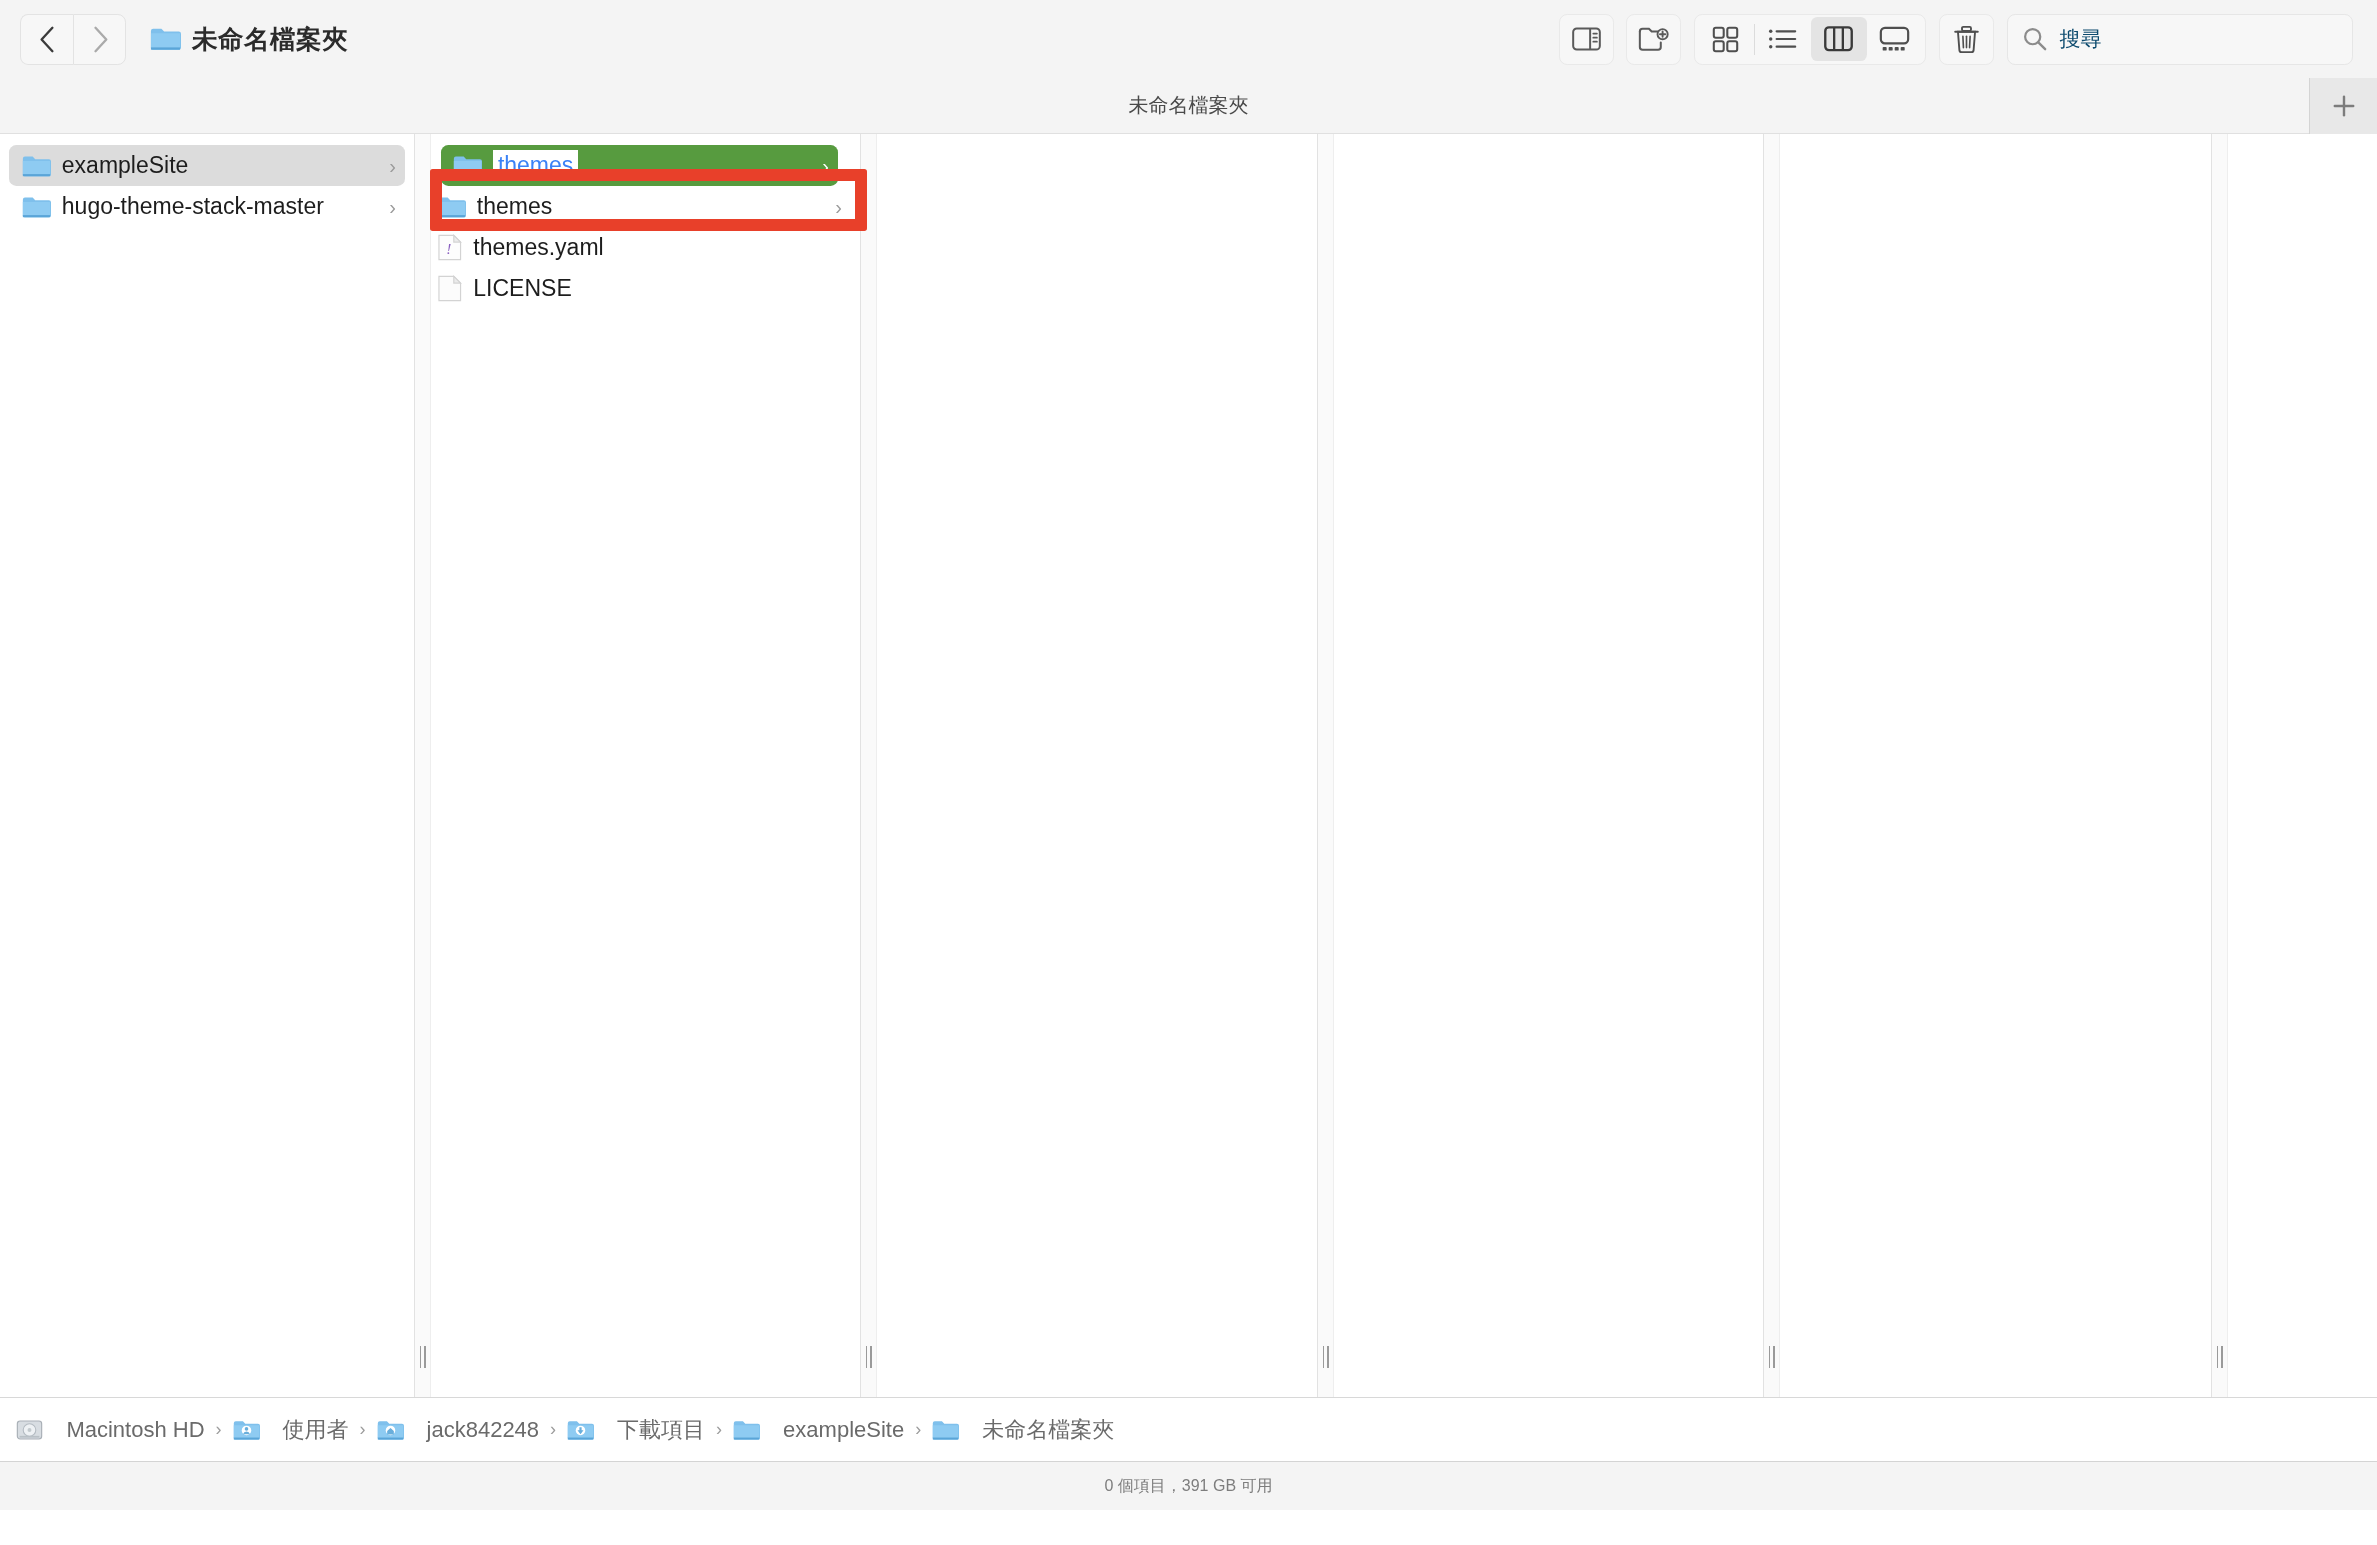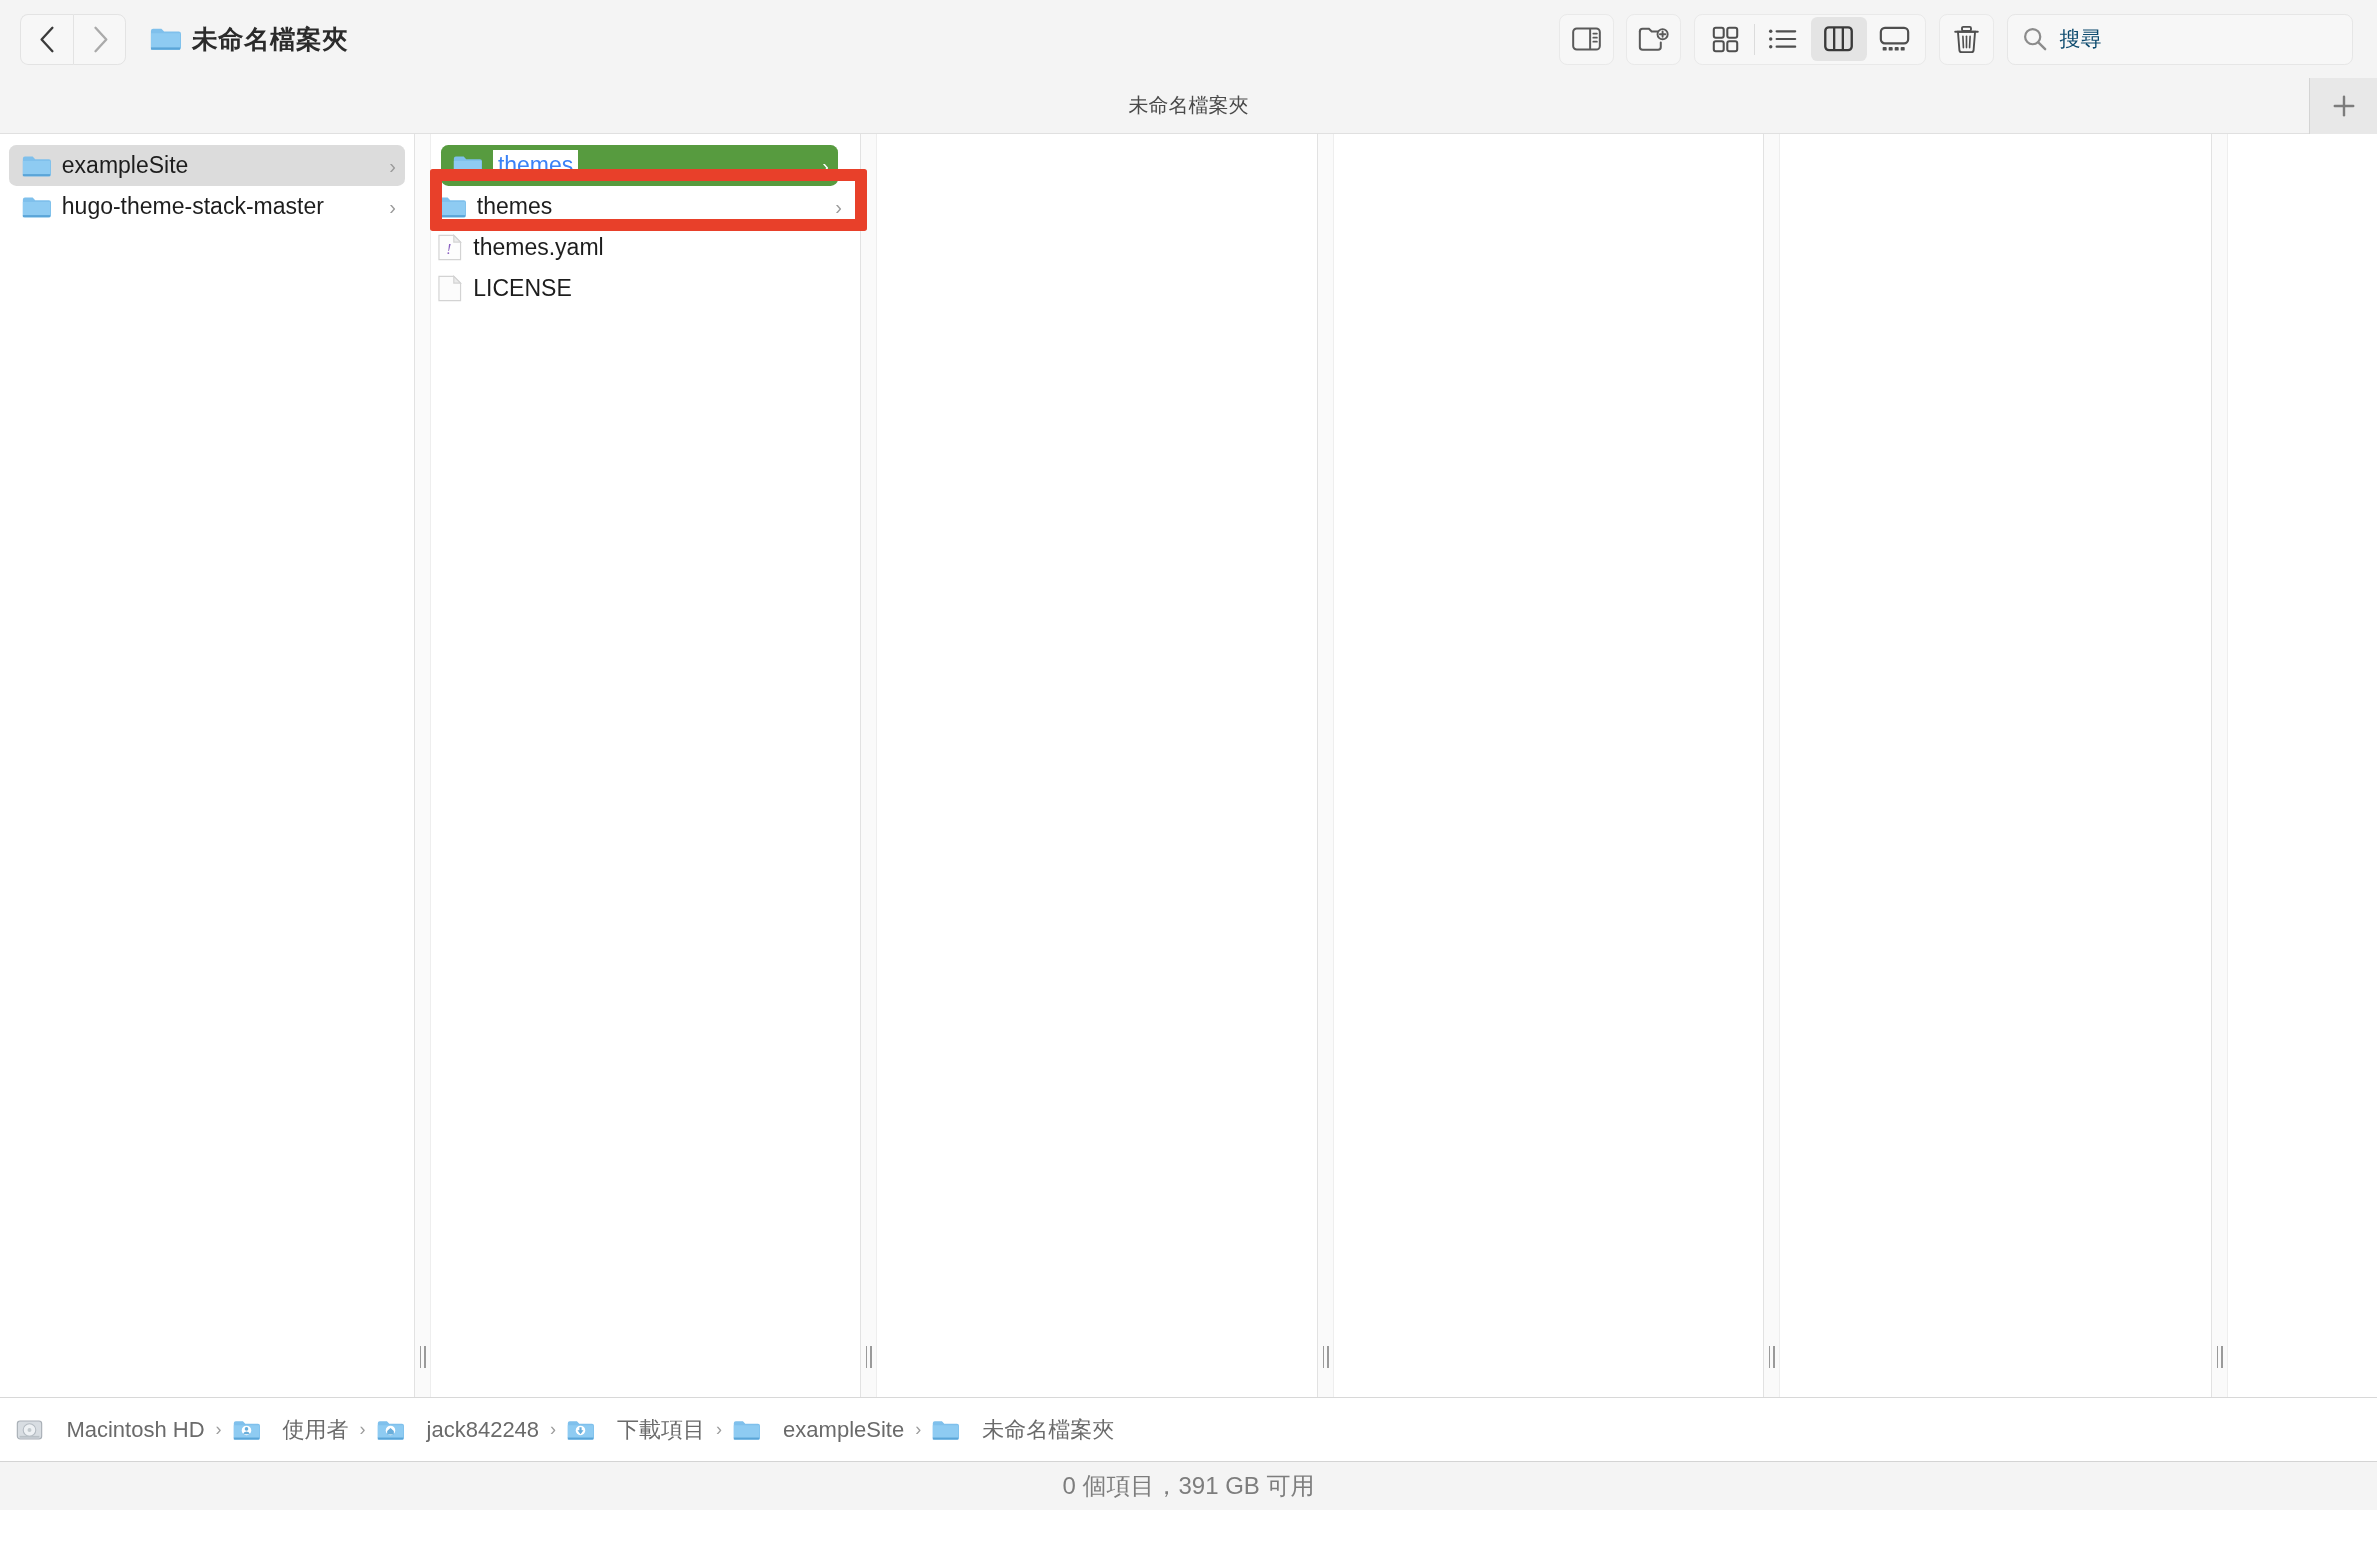--- a/index.html
+++ b/index.html
@@ -173,21 +173,21 @@
   .crumb { display: flex; align-items: center; gap: 23px; }
   .crumb-text { font-size: 22px; color: #6a6a6a; white-space: nowrap; }
   .crumb-sep { font-size: 18px; color: #9c9c9c; margin: 0 11px; }
 
   
   .statusbar {
     height: 48px; flex: 0 0 48px;
     background: #f4f4f4;
     display: flex; align-items: center; justify-content: center;
   }
-  .status-text { font-size: 24px; color: #7d7d7d; }
+  .status-text { font-size: 16px; color: #7d7d7d; }
 </style>
 </head>
 <body>
 
 <div id="app">
 
   <div class="toolbar">
     <div class="tb-group">
       <div class="navbtn">
         <svg class="ico" width="18" height="29" viewBox="0 0 20 32">

